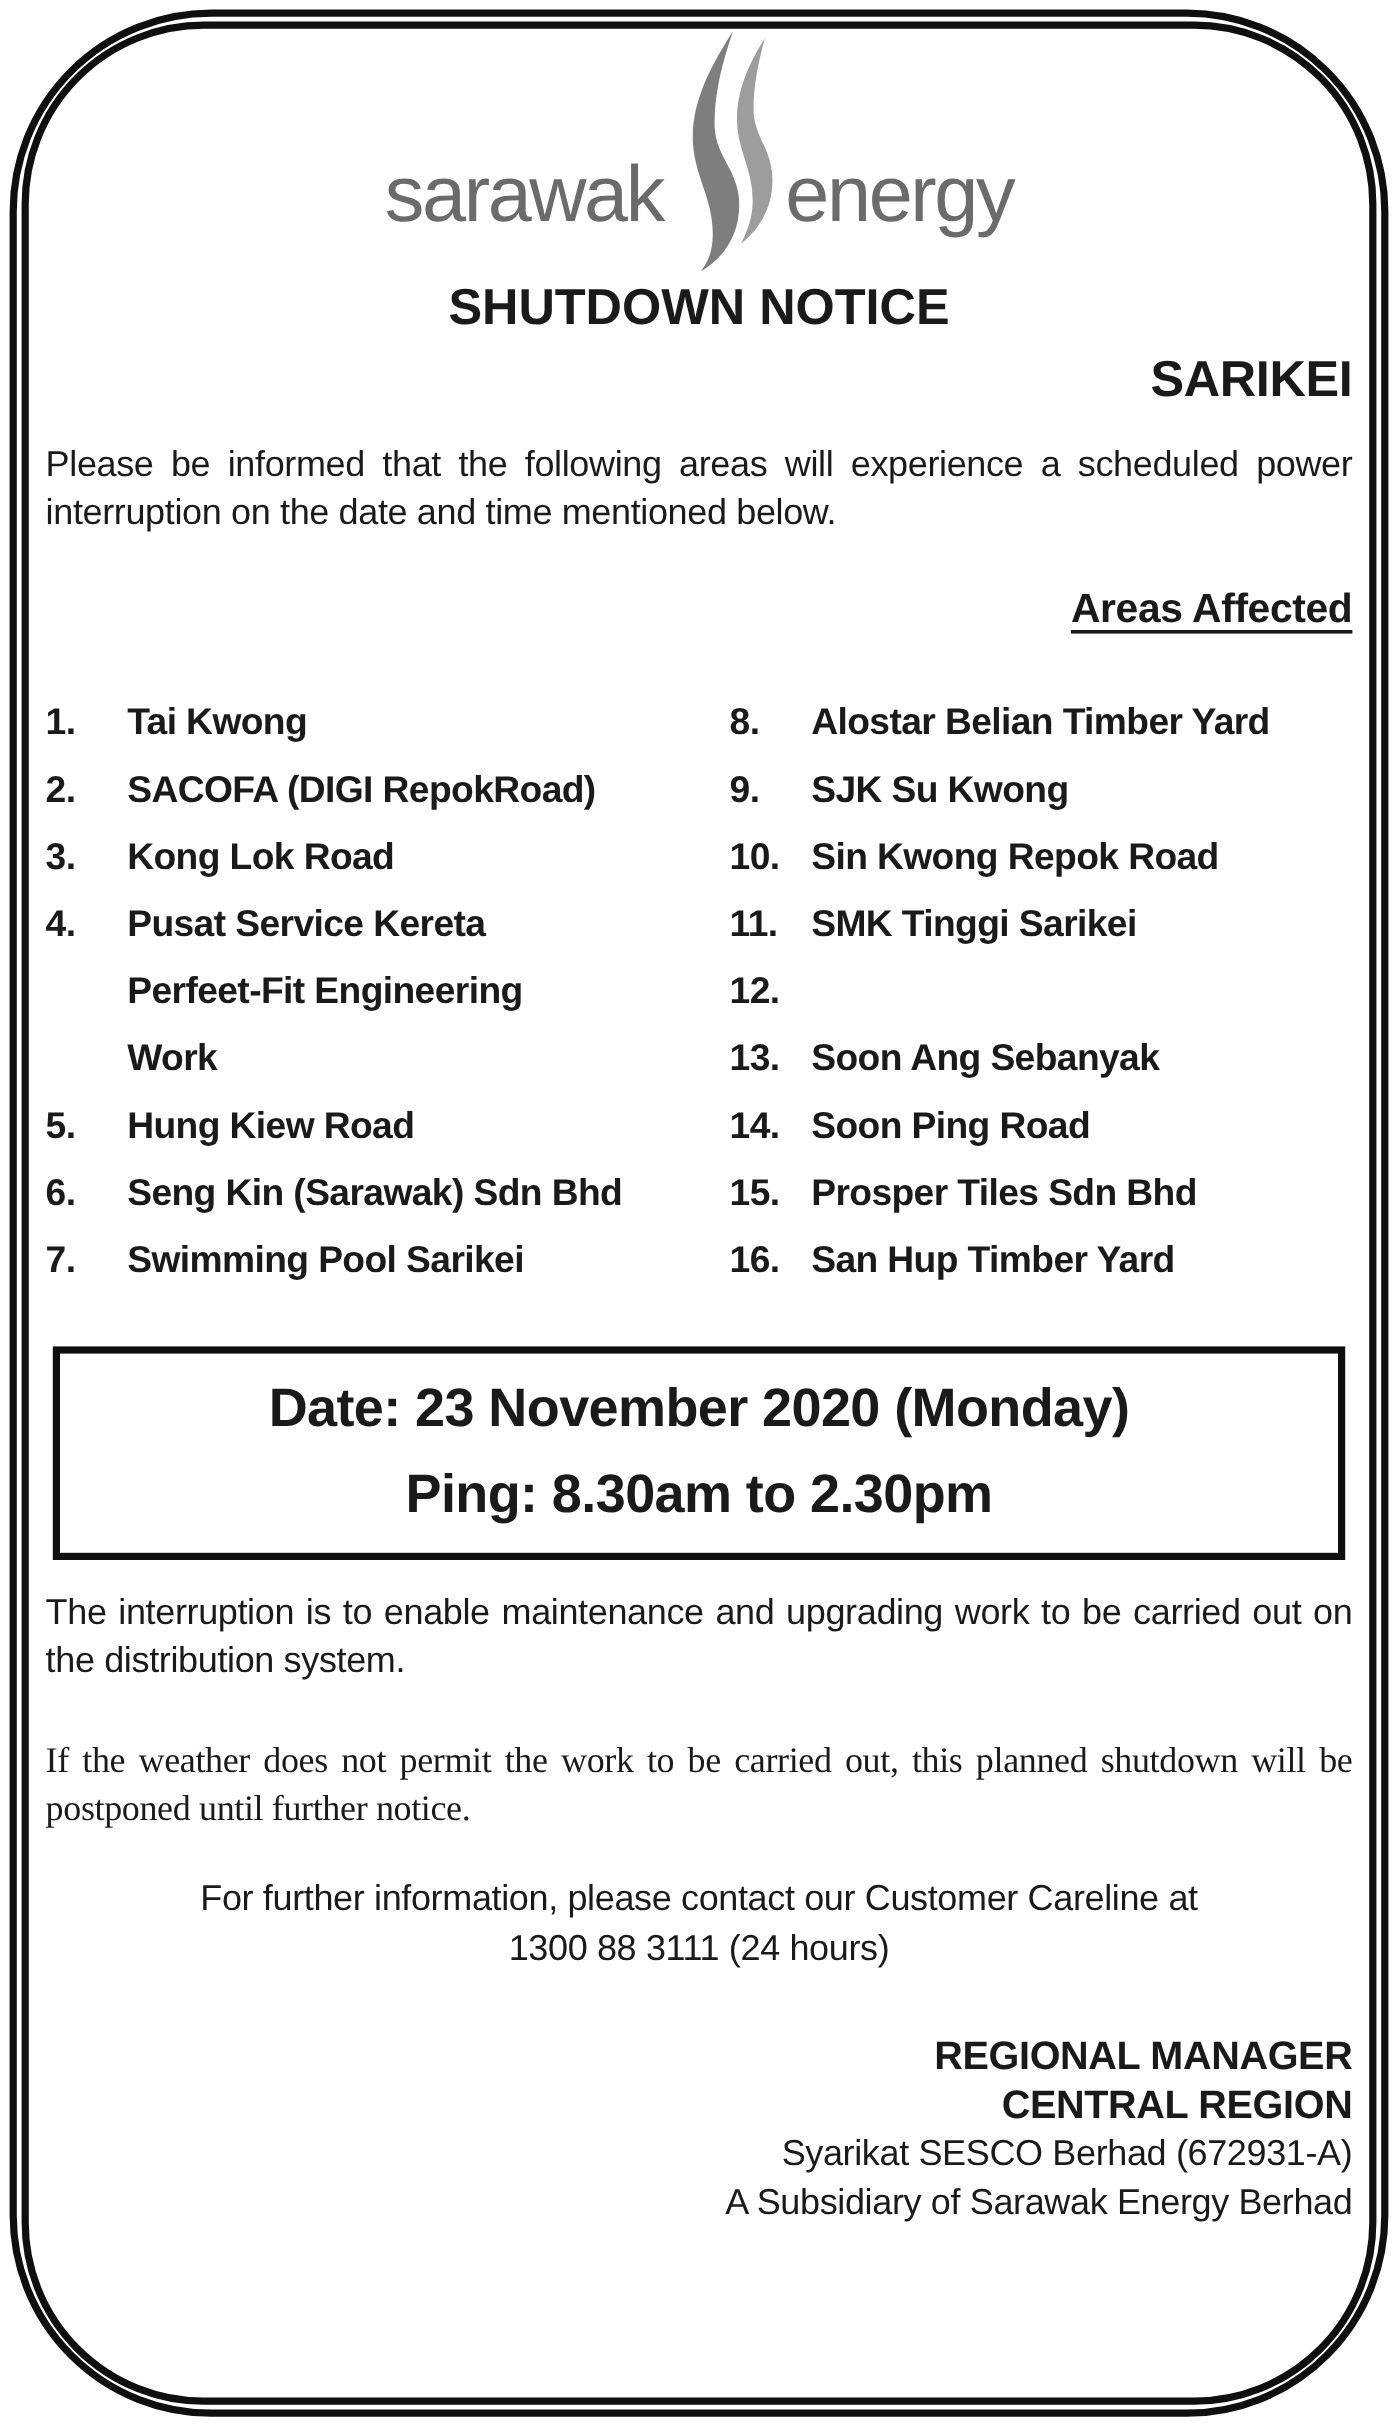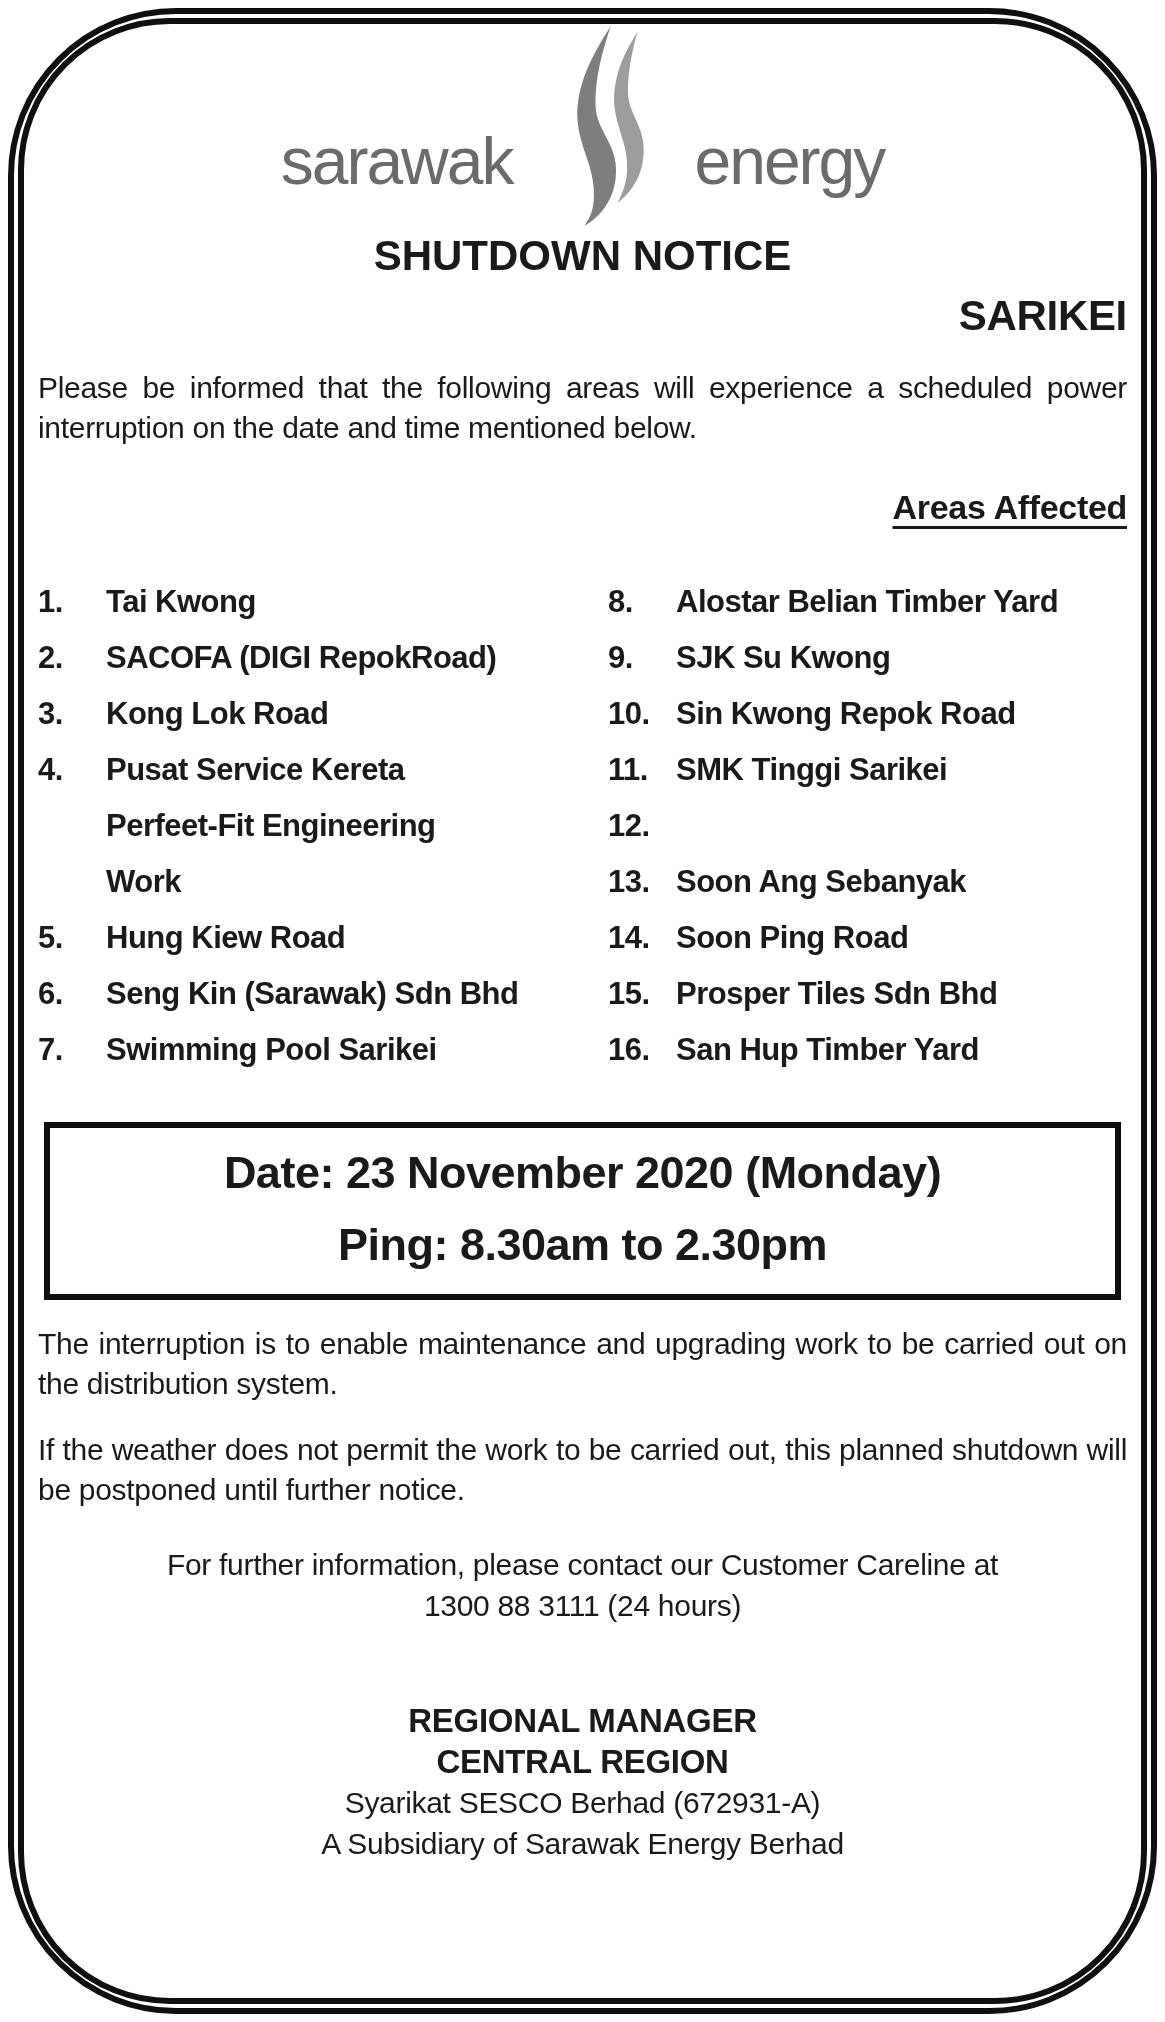--- a/index.html
+++ b/index.html
@@ -24,21 +24,20 @@
     border-radius:152px;
     pointer-events:none;
   }
   .content{
     position:absolute;left:38px;right:38px;top:26px;bottom:26px;
   }
   
   .logo-row{
     display:flex;justify-content:center;align-items:flex-start;
     height:200px;
-    gap:40px;
   }
   .logo-word{
     font-size:66px;line-height:66px;font-weight:400;
     color:var(--logoText,#6b6b6b);
     letter-spacing:-2px;
     margin-top:102px;
   }
   .logo-word.left{margin-right:12px;}
   .logo-word.right{margin-left:4px;}
   .flame{height:200px;width:86px;flex:0 0 86px;}
@@ -79,29 +78,29 @@
     margin:44px 6px 0 6px;
     border:6px solid var(--line,#0f0f0f);
     text-align:center;
     padding:14px 0 18px 0;
   }
   .schedule-line{
     font-weight:700;font-size:45px;line-height:62px;letter-spacing:-0.5px;
   }
   .schedule-line + .schedule-line{margin-top:10px;}
   .p1{margin-top:24px;}
-  .p2{margin-top:26px;}
+  .p2{margin-top:44px;font-family:Liberation Serif, serif;}
   .p3{margin-top:30px;}
   
   .careline{
     margin-top:34px;text-align:center;
     font-size:30px;line-height:41px;
   }
   .footer{
-    margin-top:74px;text-align:center;
+    margin-top:48px;text-align:right;
   }
   .footer-bold{font-weight:700;font-size:33px;line-height:41px;}
   .footer-reg{font-size:30px;line-height:41px;}
 </style>
 </head>
 <body>
 
 <div class="page" style="--ink: #1a1a1a; --line: #0f0f0f; --logoText: #6b6b6b;">
   <div class="frame-outer"></div>
   <div class="frame-inner"></div>

